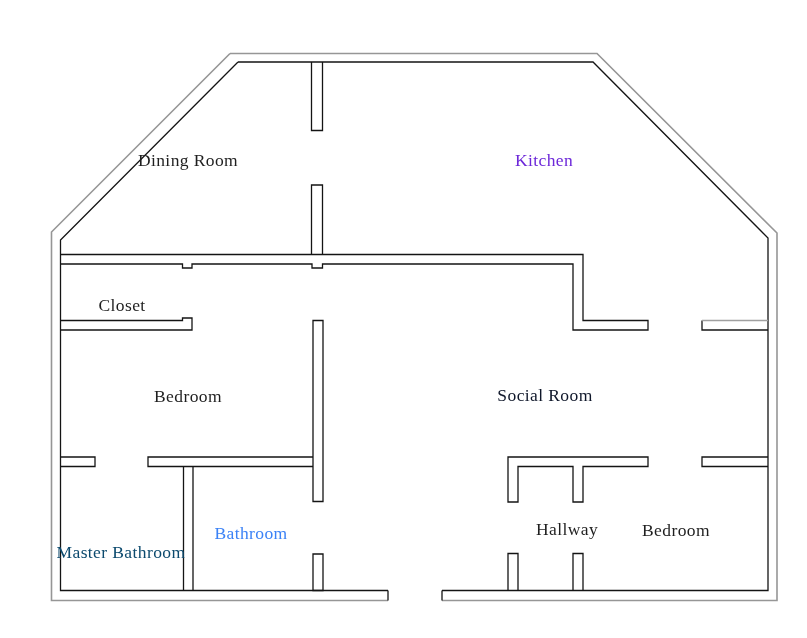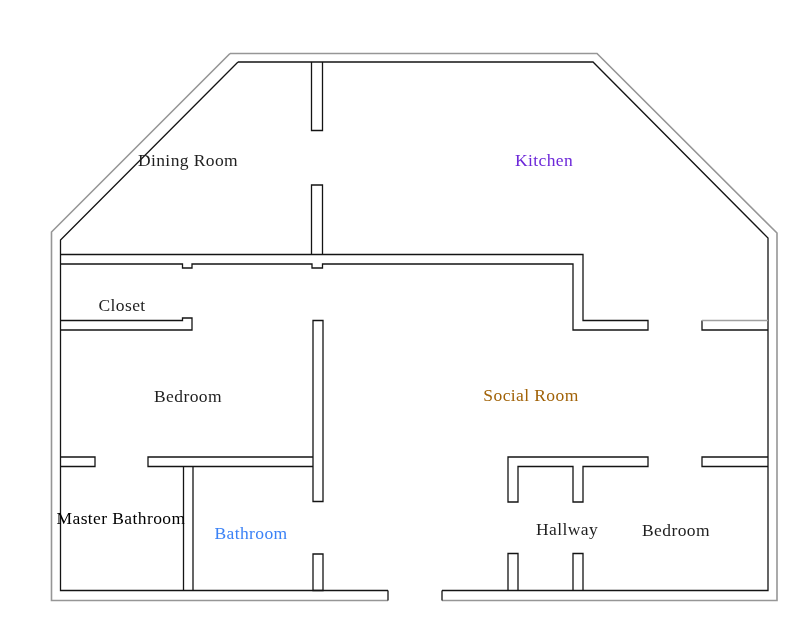--- a/index.html
+++ b/index.html
@@ -55,19 +55,19 @@
       <path d="M768,457 H702 V466.5 H768" fill="none" stroke="#141414" stroke-width="1.3" stroke-linejoin="miter"></path>
       <path d="M508,590.5 V553.5 H518 V590.5" fill="none" stroke="#141414" stroke-width="1.3" stroke-linejoin="miter"></path>
       <path d="M573,590.5 V553.5 H583 V590.5" fill="none" stroke="#141414" stroke-width="1.3" stroke-linejoin="miter"></path>
       <path d="M702,320.5 H768" fill="none" stroke="#a0a0a0" stroke-width="1.3" stroke-linejoin="miter"></path>
     </svg>
   <div id="labels">
       <div class="room-label" style="left: 188px; top: 160px; color: rgb(31, 31, 31);">Dining Room</div>
       <div class="room-label" style="left: 544px; top: 160px; color: #6d28d9;">Kitchen</div>
       <div class="room-label" style="left: 122px; top: 295px; color: rgb(31, 31, 31); margin-top: 10px;">Closet</div>
       <div class="room-label" style="left: 188px; top: 396px; color: rgb(31, 31, 31);">Bedroom</div>
-      <div class="room-label" style="left: 531px; top: 395px; color: #a16207;">Social Room</div>
-      <div class="room-label" style="left: 121px; top: 518px; color: #000000;">Master Bathroom</div>
+      <div class="room-label" style="left: 545px; top: 395px; color: #0f172a;">Social Room</div>
+      <div class="room-label" style="left: 121px; top: 552px; color: #0c4a6e;">Master Bathroom</div>
       <div class="room-label" style="left: 251px; top: 533px; color: #3b82f6;">Bathroom</div>
       <div class="room-label" style="left: 567px; top: 529px; color: rgb(31, 31, 31);">Hallway</div>
       <div class="room-label" style="left: 676px; top: 530px; color: rgb(31, 31, 31);">Bedroom</div>
     </div>
 </div>
 
 </body></html>

